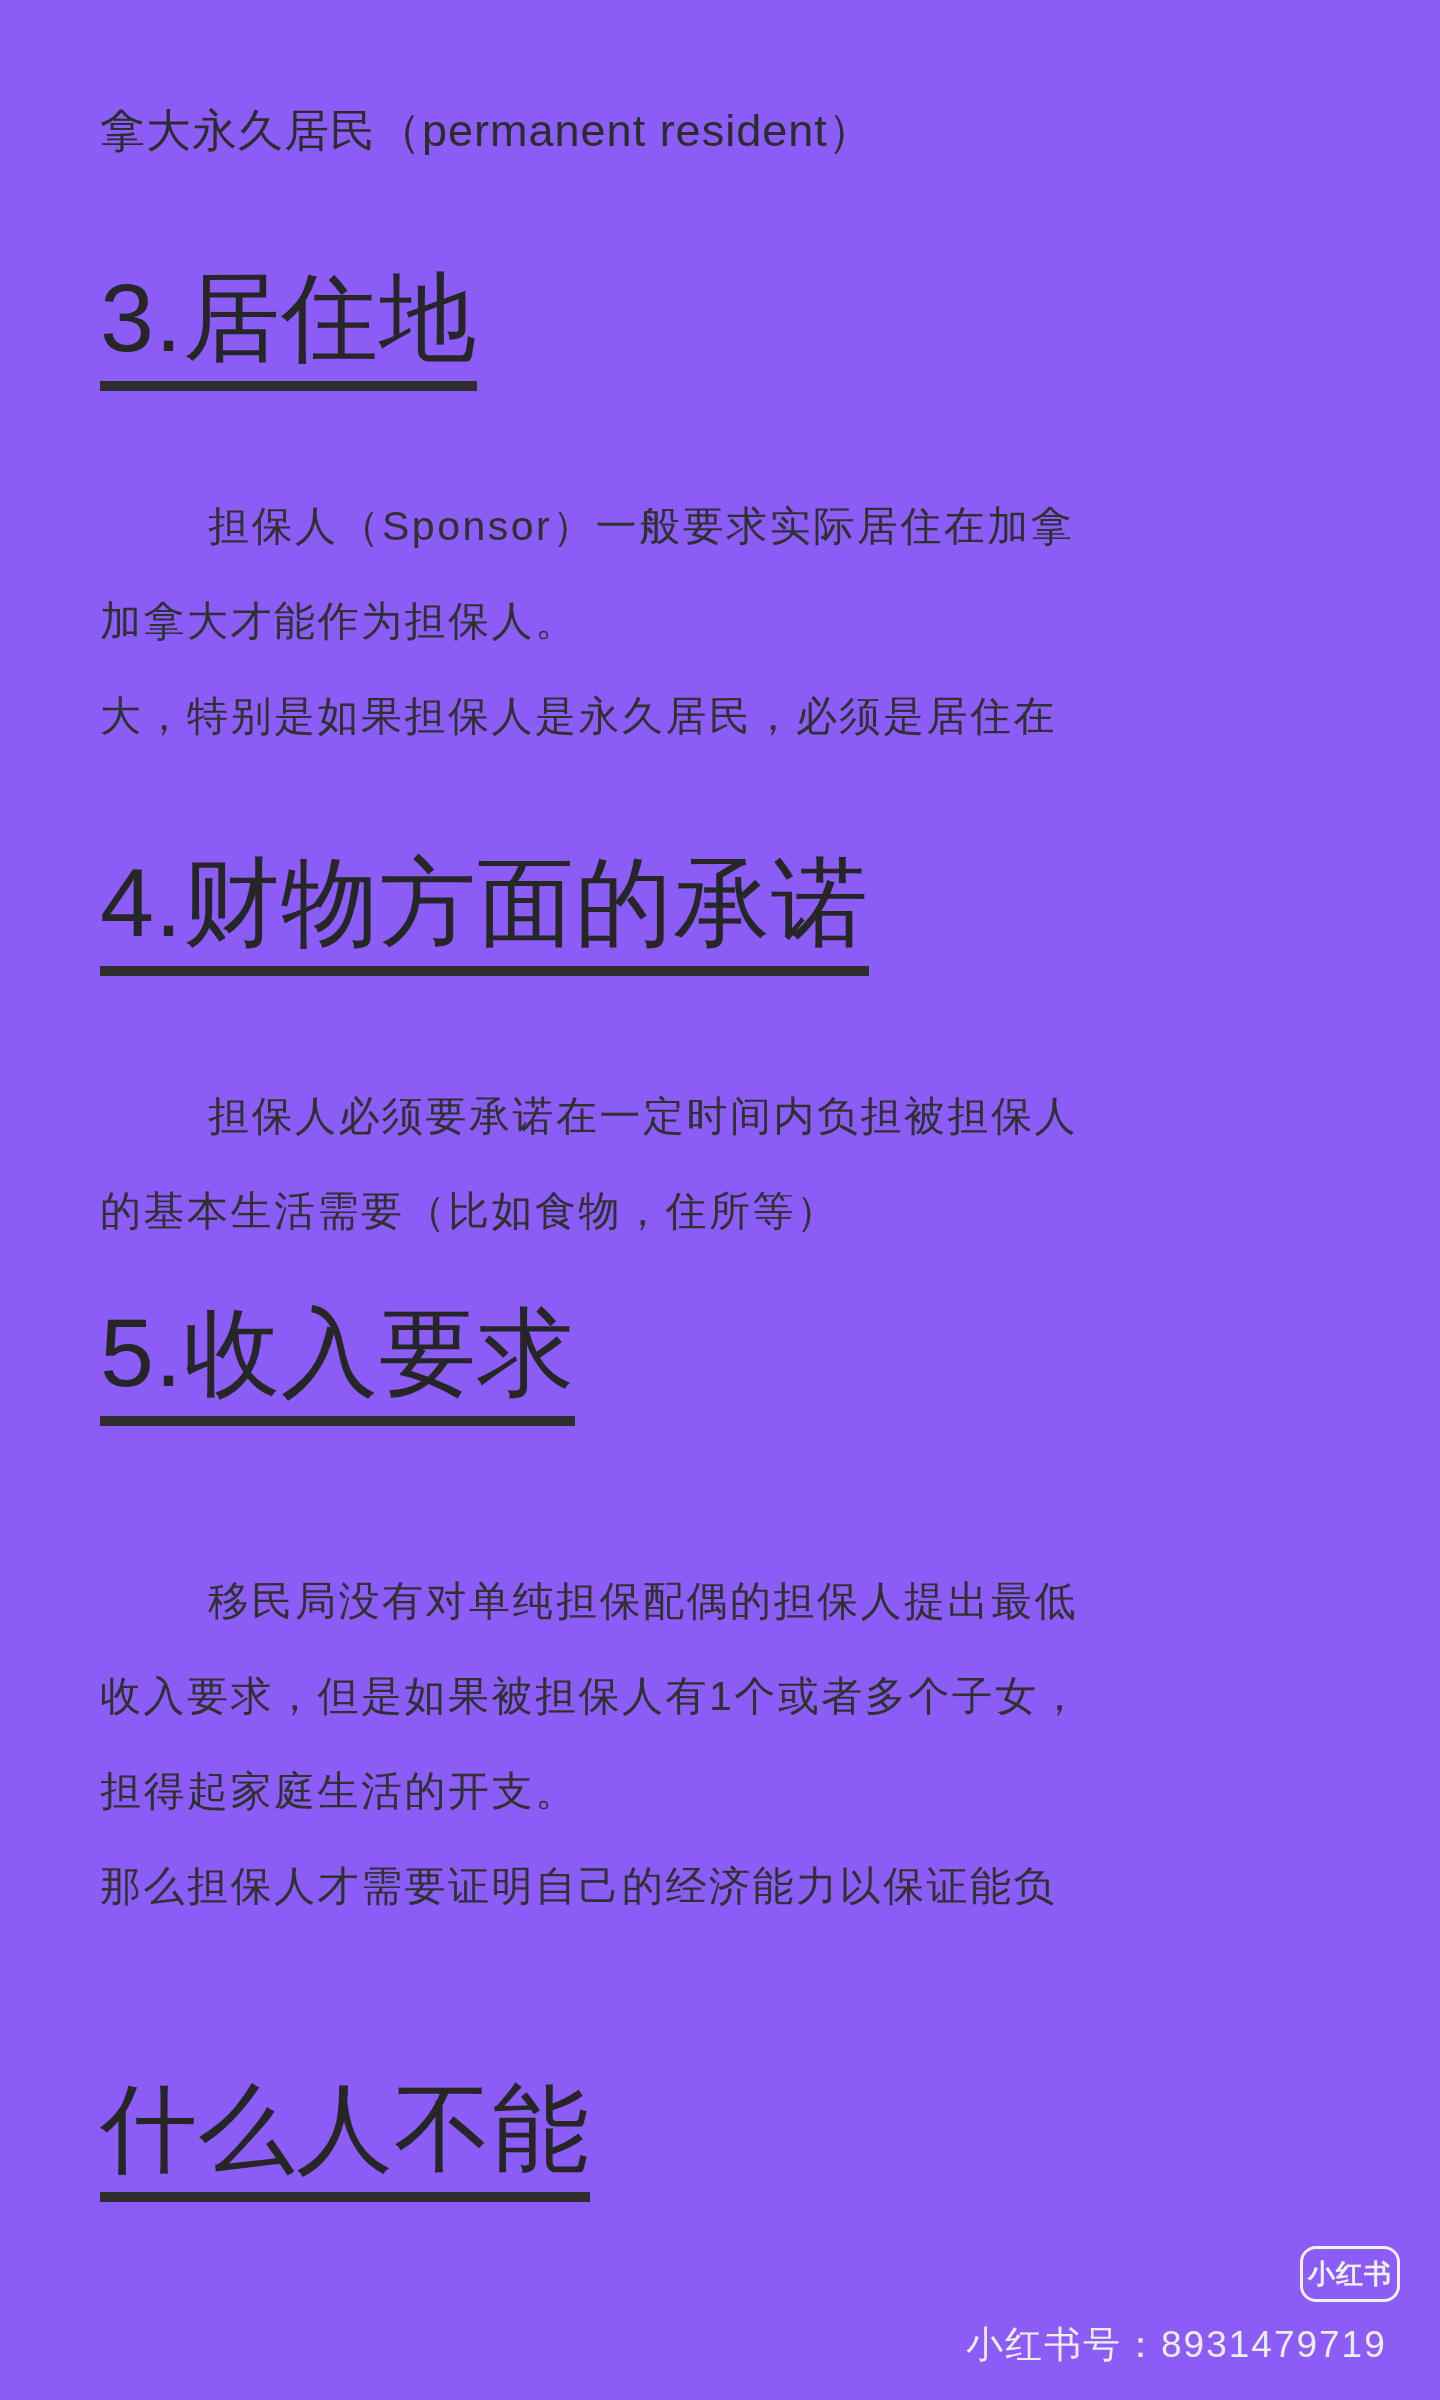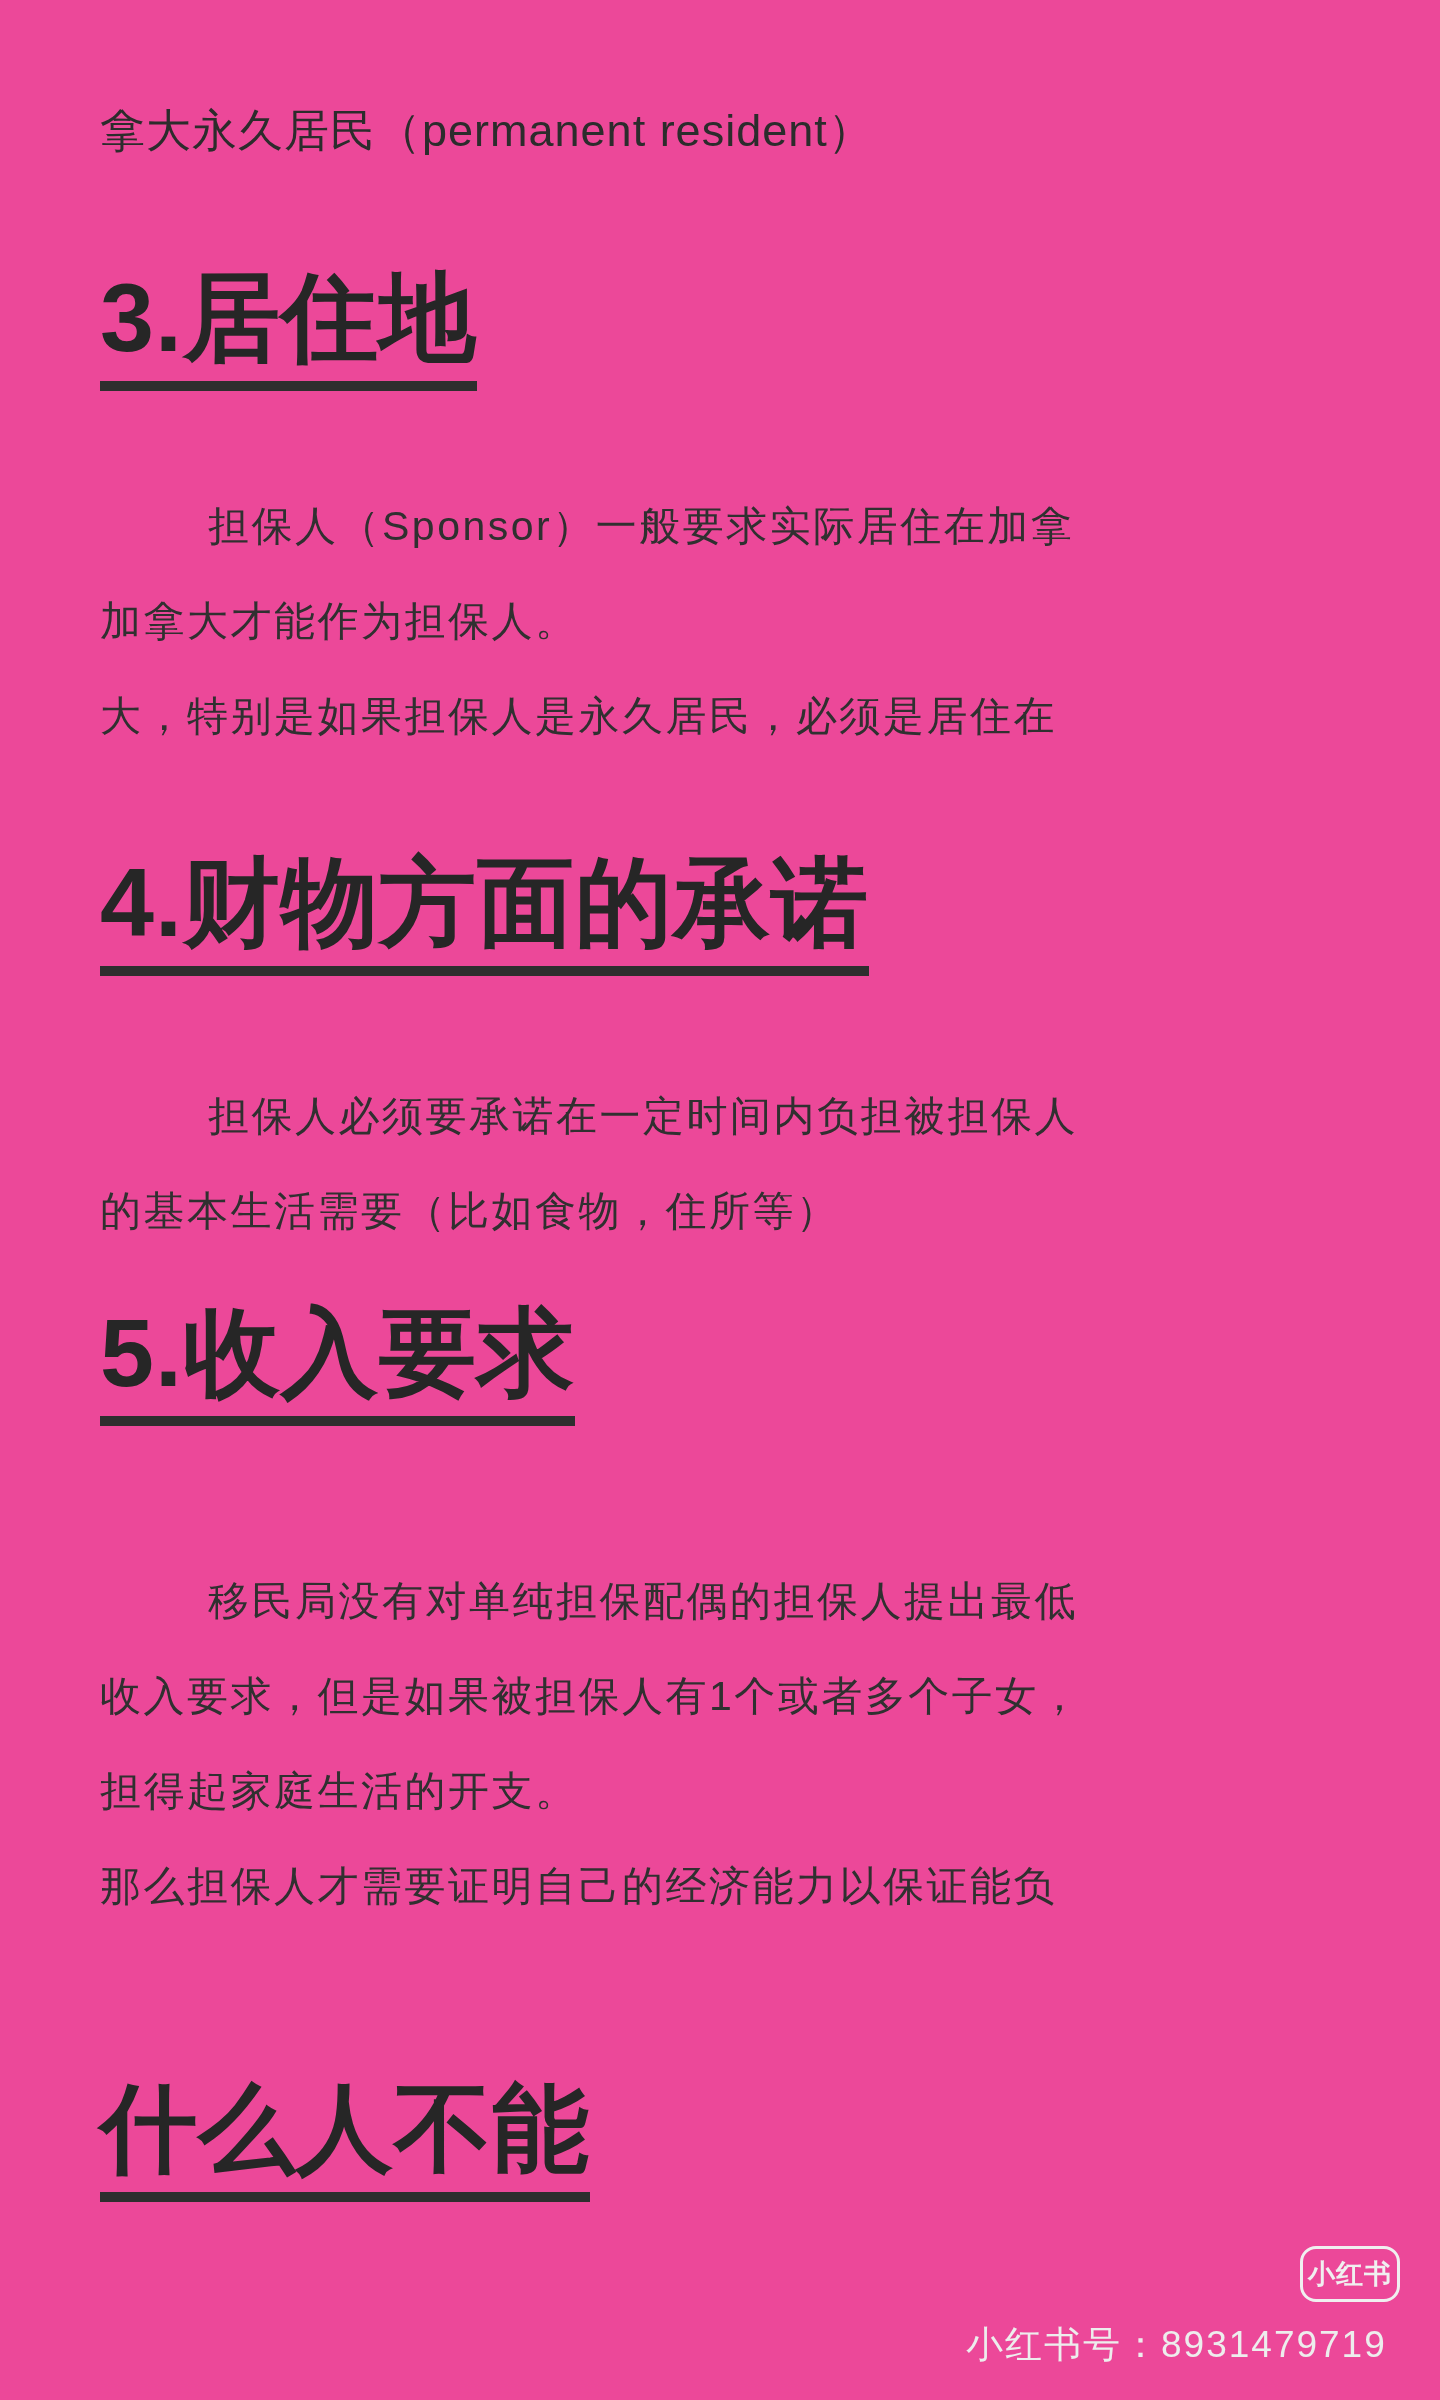--- a/index.html
+++ b/index.html
@@ -1,21 +1,21 @@
 <!DOCTYPE html>
 <html><head>
 <meta charset="utf-8">
 <style>
   html, body { margin: 0; padding: 0; background: #e9e9e9; }
   .page {
     position: relative;
     width: 1440px;
     height: 2400px;
     margin: 0 auto;
-    background: #ec4899;
+    background: #8b5cf6;
     overflow: hidden;
     font-family: "Liberation Sans", "DejaVu Sans", sans-serif;
     color: #2f2f2f;
   }
 
   
   .intro {
     position: absolute;
     left: 100px;
     top: 96px;
@@ -24,21 +24,21 @@
     letter-spacing: 1px;
     color: #2c2c2c;
     white-space: nowrap;
   }
 
   
   .section-heading {
     position: absolute;
     left: 100px;
     font-size: 97px;
-    font-weight: bold;
+    font-weight: normal;
     color: #262626;
     letter-spacing: 1px;
     white-space: nowrap;
   }
   .section-heading .underline {
     display: inline-block;
     line-height: 1.08;
     padding-bottom: 10px;
     border-bottom: 10px solid #2e2e2e;
   }

